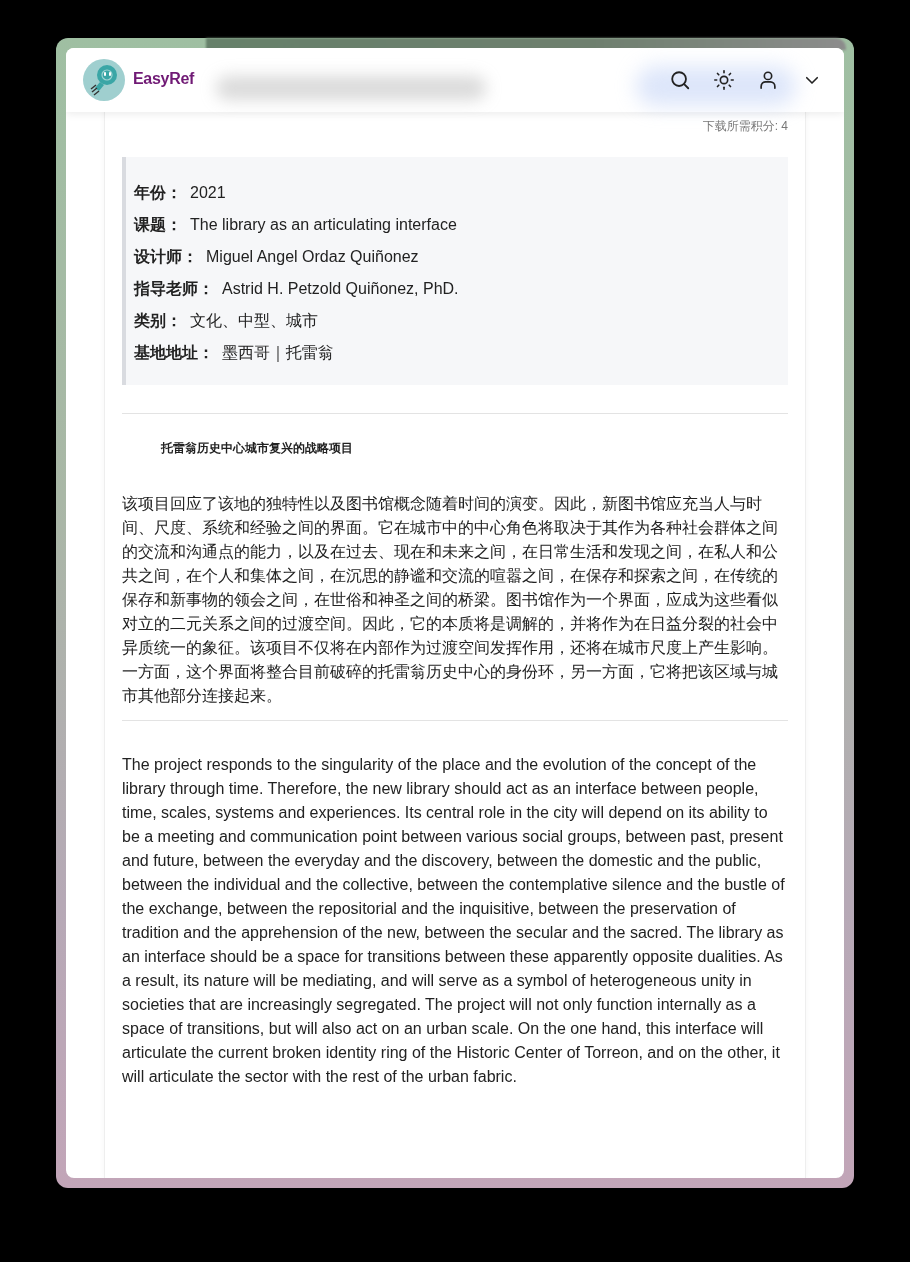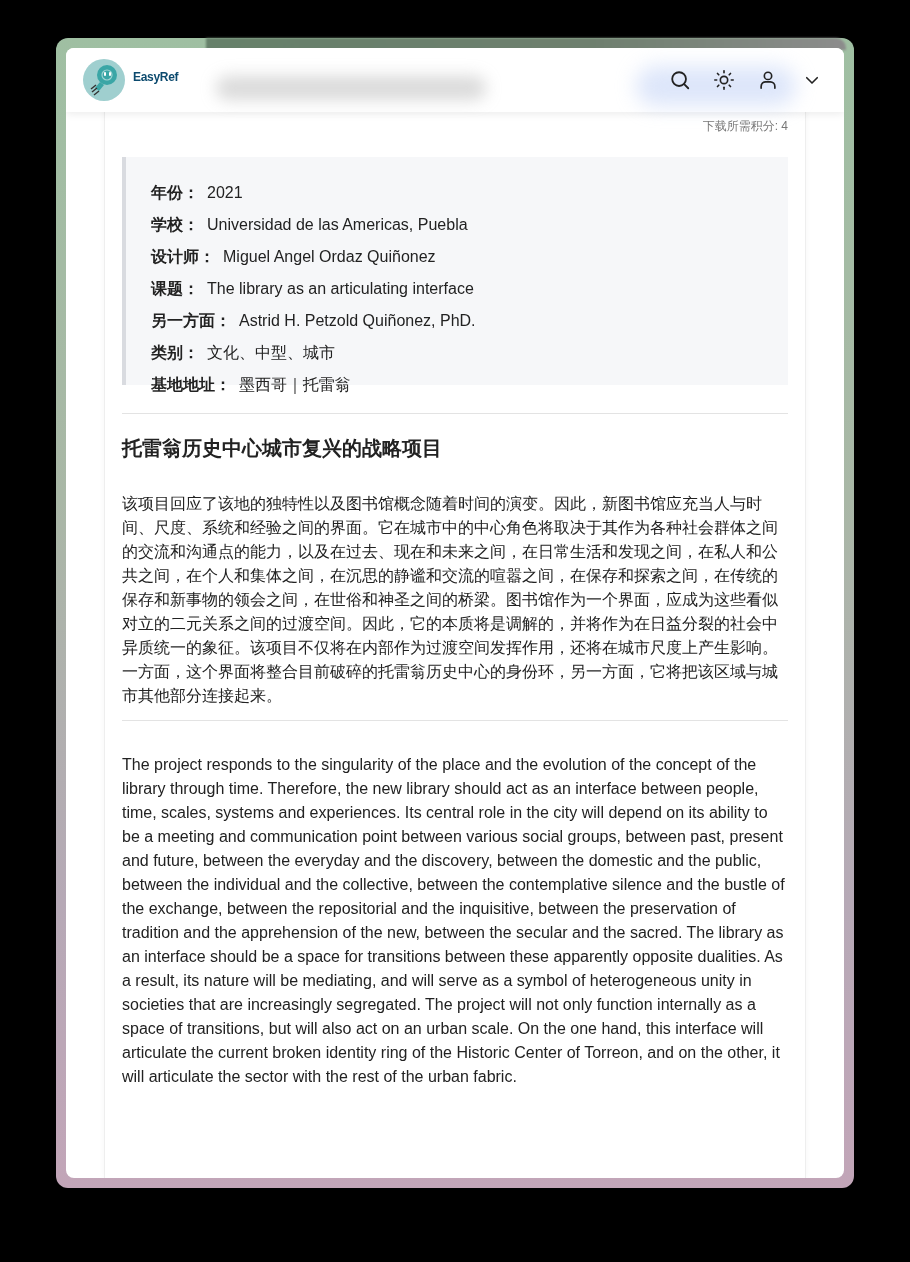--- a/index.html
+++ b/index.html
@@ -85,23 +85,23 @@
       position: absolute;
       left: 16px;
       top: 10px;
       width: 44px;
       height: 44px;
     }
     .brand {
       position: absolute;
       left: 67px;
       top: 22px;
-      font-size: 12px;
+      font-size: 16px;
       font-weight: bold;
-      color: #0c4a6e;
+      color: #701a75;
       letter-spacing: -0.3px;
     }
     .icons {
       position: absolute;
       right: 20px;
       top: 20px;
       display: flex;
       gap: 20px;
       align-items: center;
     }
@@ -123,21 +123,21 @@
     }
     .content {
       position: absolute;
       left: 56px;
       top: 109px;
       width: 666px;
     }
     .info-box {
       background: #f6f7f9;
       border-left: 4px solid #d9dbe0;
-      padding: 20px 16px 16px 25px;
+      padding: 20px 16px 16px 8px;
       height: 228px;
       box-sizing: border-box;
       font-size: 16px;
       color: #222;
     }
     .info-row {
       height: 32px;
       line-height: 32px;
       white-space: nowrap;
     }
@@ -146,25 +146,26 @@
     }
     .info-row .v {
       margin-left: 8px;
     }
     .divider {
       height: 1px;
       background: #e3e3e3;
       margin: 28px 0 0 0;
     }
     .sec-title {
-      font-size: 20px;
+      font-size: 12px;
       font-weight: bold;
       color: #222;
       margin-top: 22px;
       line-height: 24px;
+      margin-left: 39px;
     }
     .sec-body {
       font-size: 16px;
       color: #222;
       line-height: 24px;
       margin-top: 32px;
     }
     .divider2 {
       height: 1px;
       background: #e3e3e3;
@@ -235,30 +236,27 @@
   </div>
 
   <div class="points">下载所需积分: 4</div>
 
   <div class="content">
     <div class="info-box">
       <div class="info-row">
         <span class="k">年份：</span><span class="v">2021</span>
       </div>
       <div class="info-row">
-        <span class="k">学校：</span><span class="v">Universidad de las Americas, Puebla</span>
+        <span class="k">课题：</span><span class="v">The library as an articulating interface</span>
       </div>
       <div class="info-row">
         <span class="k">设计师：</span><span class="v">Miguel Angel Ordaz Quiñonez</span>
       </div>
       <div class="info-row">
-        <span class="k">课题：</span><span class="v">The library as an articulating interface</span>
-      </div>
-      <div class="info-row">
-        <span class="k">另一方面：</span><span class="v">Astrid H. Petzold Quiñonez, PhD.</span>
+        <span class="k">指导老师：</span><span class="v">Astrid H. Petzold Quiñonez, PhD.</span>
       </div>
       <div class="info-row">
         <span class="k">类别：</span><span class="v">文化、中型、城市</span>
       </div>
       <div class="info-row">
         <span class="k">基地地址：</span><span class="v">墨西哥｜托雷翁</span>
       </div>
     </div>
 
     <div class="divider"></div>

